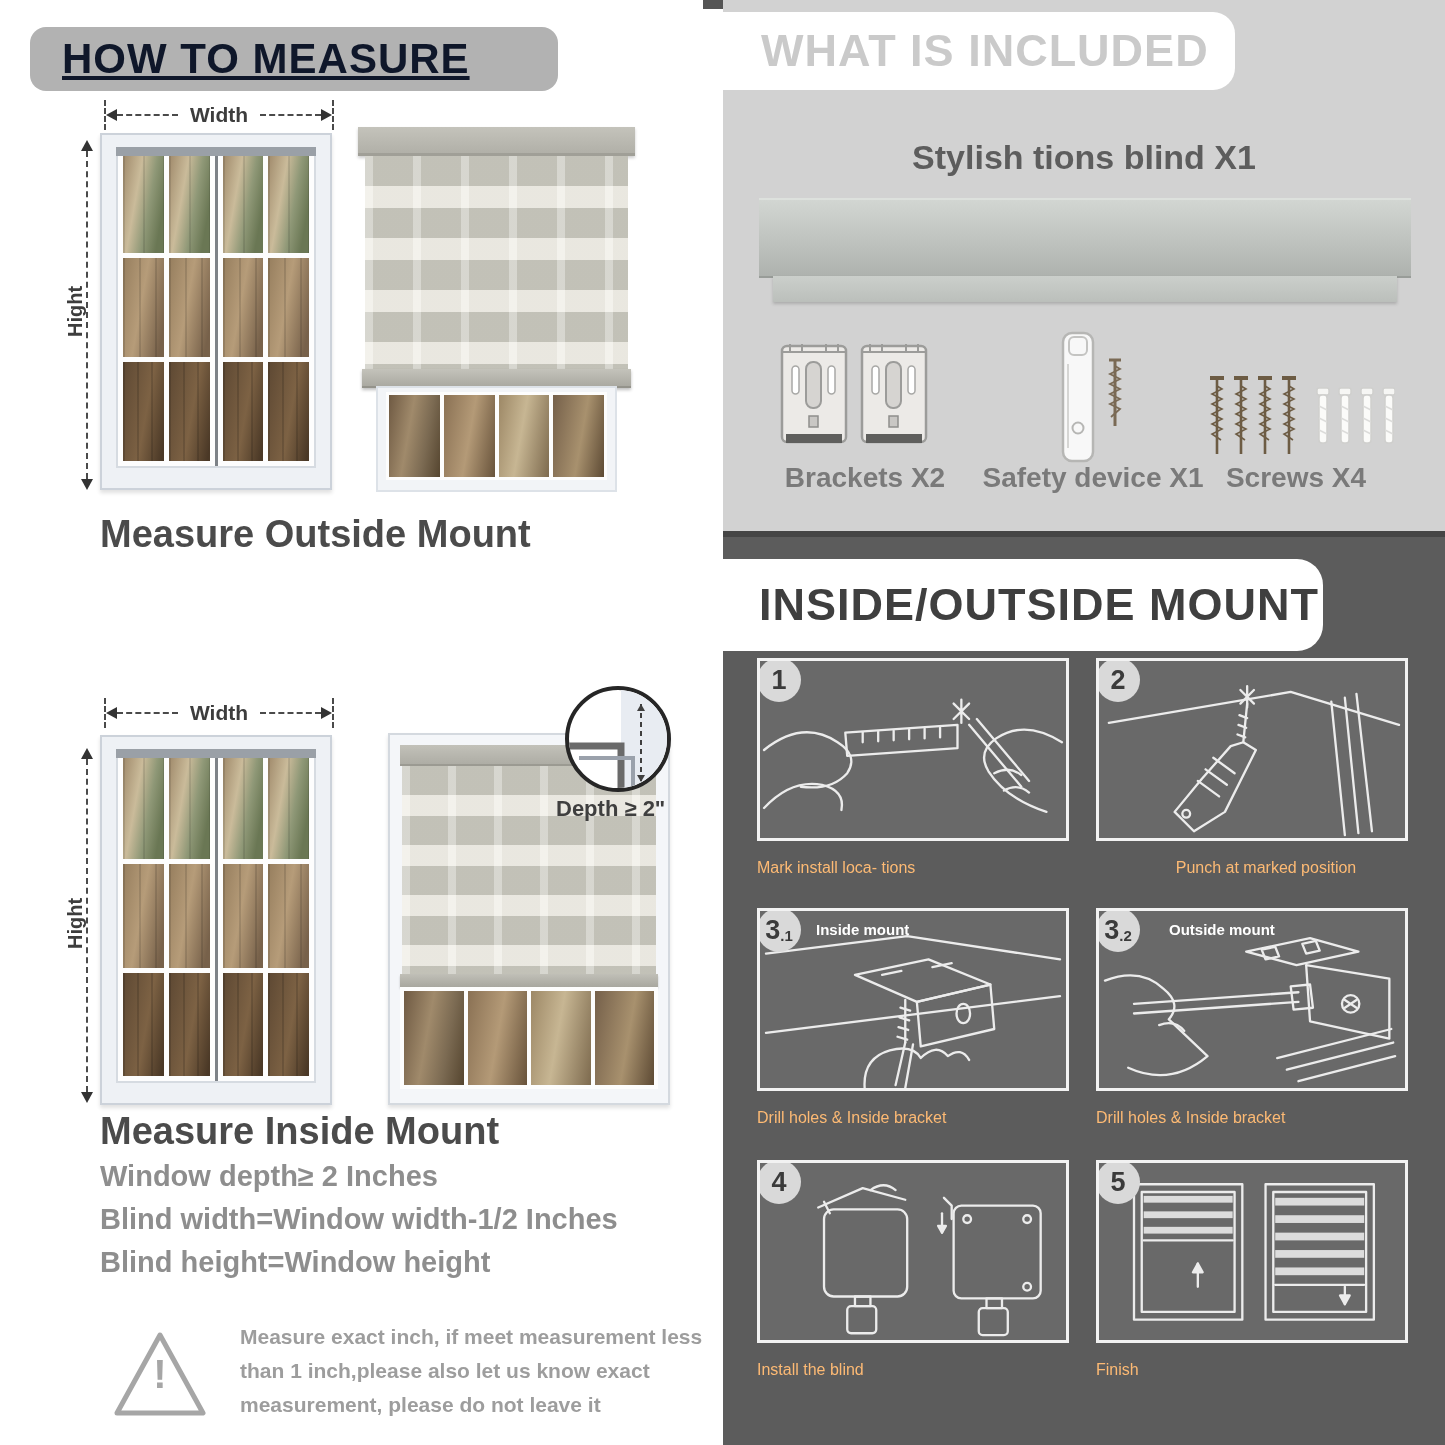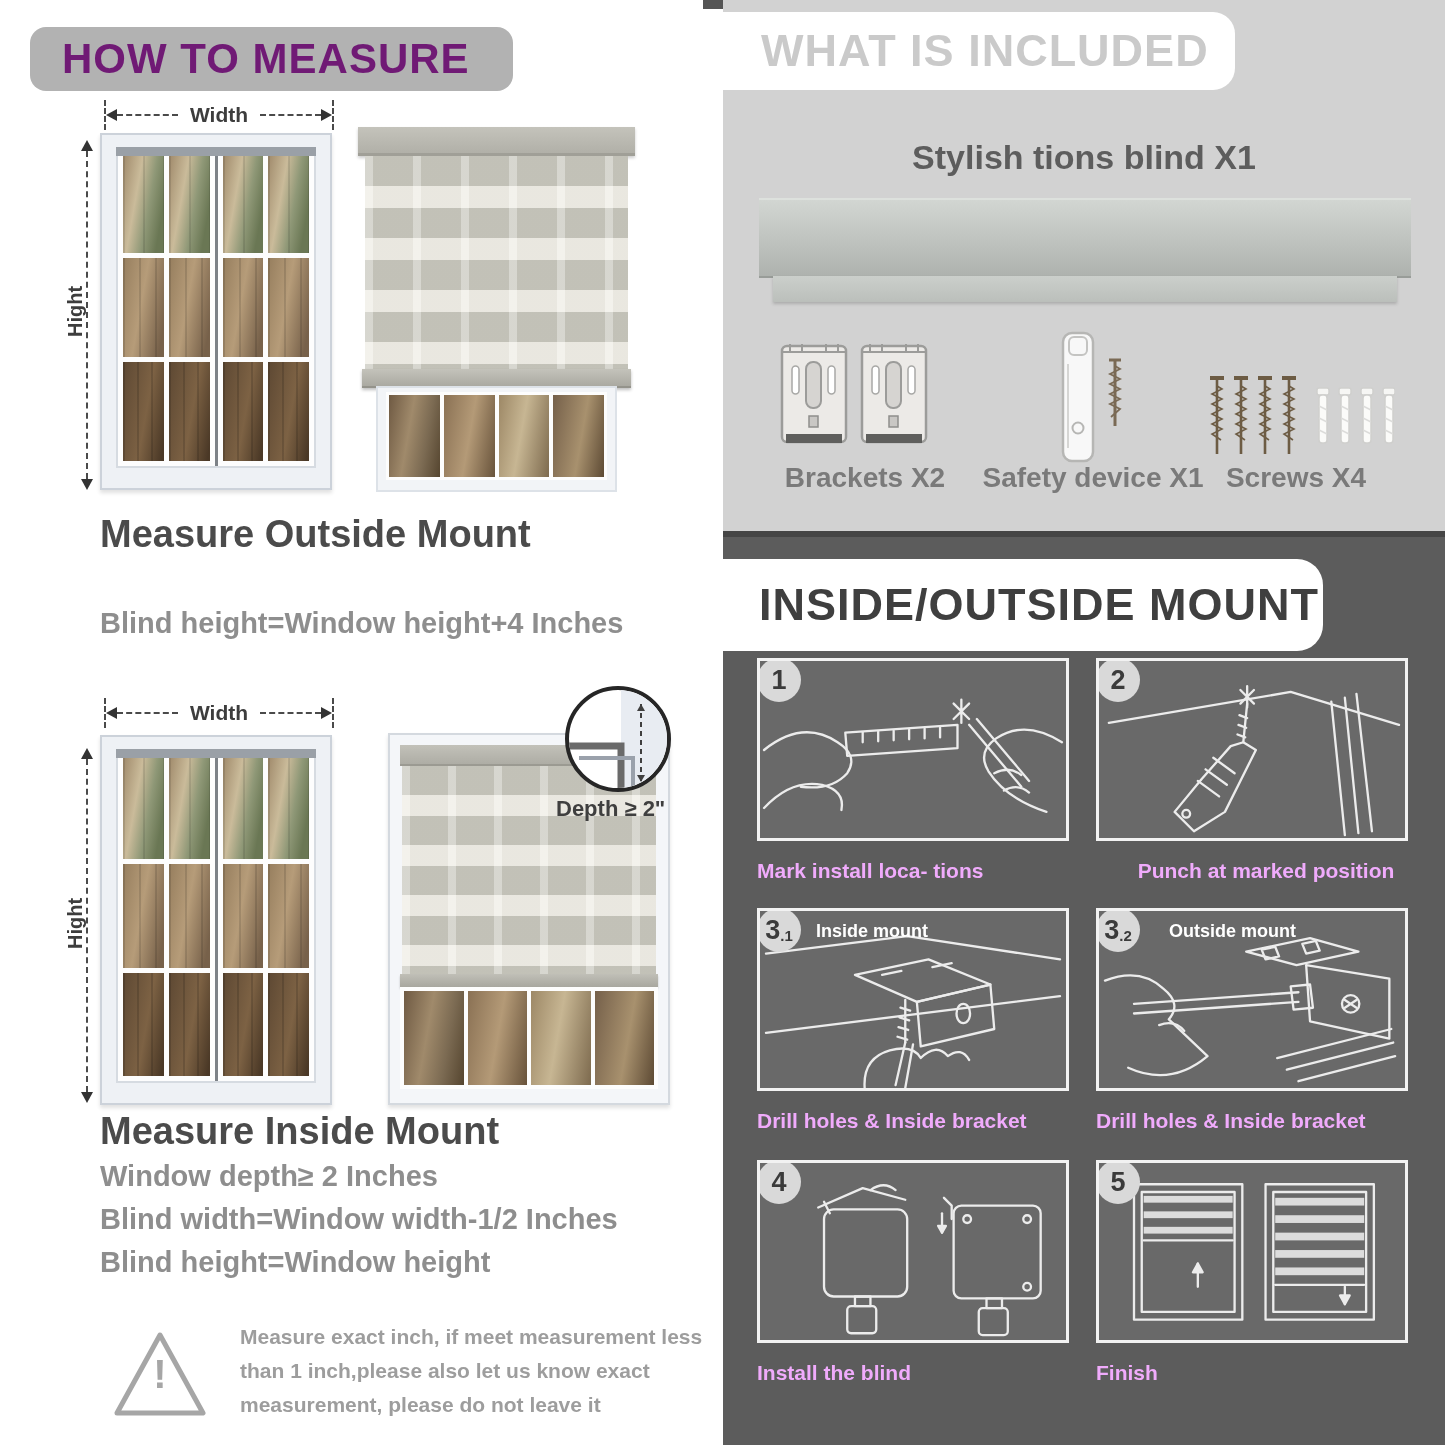--- a/index.html
+++ b/index.html
@@ -2,23 +2,23 @@
 <html><head>
 <meta charset="utf-8">
 <style>
   html,body{margin:0;padding:0;}
   body{width:1445px;height:1445px;background:#ffffff;font-family:"Liberation Sans",sans-serif;overflow:hidden;}
   .page{position:relative;width:1445px;height:1445px;}
   .abs{position:absolute;}
 
   
   .left-col{position:absolute;left:0;top:0;width:723px;height:1445px;background:#fff;}
-  .howto-header{position:absolute;left:30px;top:27px;width:483px;height:64px;background:#b2b2b2;
-    border-radius:16px;color:#701a75;font-weight:bold;font-size:42px;line-height:64px;
-    padding-left:32px;box-sizing:border-box;letter-spacing:1px;}
+  .howto-header{position:absolute;left:30px;top:27px;width:528px;height:64px;background:#b2b2b2;
+    border-radius:16px;color:#0f172a;font-weight:bold;font-size:42px;line-height:64px;
+    padding-left:32px;box-sizing:border-box;letter-spacing:1px;text-decoration:underline;}
 
   
   .warrow{position:absolute;height:18px;display:flex;align-items:center;}
   .warrow .tick{width:0;height:30px;border-left:2px dashed #4a4a4a;}
   .warrow .dash{flex:1;border-top:2px dashed #4a4a4a;height:0;}
   .warrow .ah{width:0;height:0;border-top:6px solid transparent;border-bottom:6px solid transparent;}
   .warrow .ah.l{border-right:11px solid #333;}
   .warrow .ah.r{border-left:11px solid #333;}
   .warrow .wlabel{margin:0 12px;font-weight:bold;font-size:21px;color:#3d3d3d;}
 
@@ -102,23 +102,23 @@
 
   .mount{position:absolute;left:0;top:531px;width:722px;height:914px;background:#5c5c5c;border-top:6px solid #454545;box-sizing:border-box;}
   .mount-header{position:absolute;left:0;top:22px;width:600px;height:92px;background:#ffffff;border-radius:0 26px 26px 0;
     color:#3f3f3f;font-weight:bold;font-size:45px;line-height:92px;padding-left:36px;box-sizing:border-box;letter-spacing:1px;}
 
   .step-panel{position:absolute;width:312px;height:183px;background:#696969;border:3px solid #f2f2f2;box-sizing:border-box;overflow:hidden;}
   .badge{position:absolute;left:-3px;top:-3px;width:44px;height:44px;border-radius:50%;background:#d9d9d9;
     color:#3b3b3b;font-weight:bold;display:flex;align-items:center;justify-content:center;z-index:2;}
   .badge .num{font-size:27px;}
   .badge .sub{font-size:15px;margin-top:10px;}
-  .step-title{position:absolute;left:56px;top:10px;color:#ffffff;font-weight:bold;font-size:18px;white-space:nowrap;z-index:2;}
+  .step-title{position:absolute;left:56px;top:10px;color:#ffffff;font-weight:bold;font-size:15px;white-space:nowrap;z-index:2;}
   .step-svg{position:absolute;left:0;top:0;width:100%;height:100%;}
-  .step-caption{position:absolute;width:340px;color:#f0abfc;font-weight:bold;font-size:21px;white-space:nowrap;}
+  .step-caption{position:absolute;width:340px;color:#fdba74;font-weight:normal;font-size:16px;white-space:nowrap;}
 </style>
 </head>
 <body>
 
 <div class="page">
 
   <div class="left-col">
 
     <div class="howto-header">HOW TO MEASURE</div>
 
@@ -169,21 +169,20 @@
         <div class="miniglass">
           <div class="mpane"></div>
             <div class="mpane"></div>
           <div class="mpane"></div>
             <div class="mpane"></div>
         </div>
       </div>
     </div>
 
     <div class="h-big" style="left:100px;top:513px;">Measure Outside Mount</div>
-    <div class="h-line" style="left:100px;top:607px;">Blind height=Window height+4 Inches</div>
 
     <div class="warrow" style="left:104px;top:704px;width:230px;">
       <span class="tick"></span>
       <span class="ah l"></span>
       <span class="dash"></span>
       <span class="wlabel">Width</span>
       <span class="dash"></span>
       <span class="ah r"></span>
       <span class="tick"></span>
     </div>

